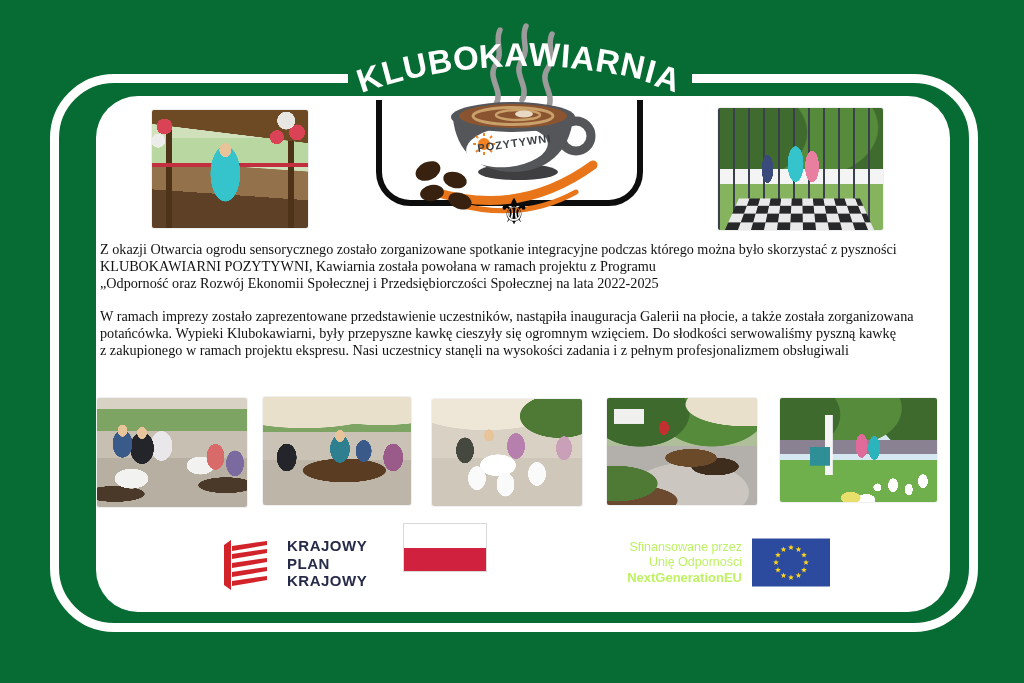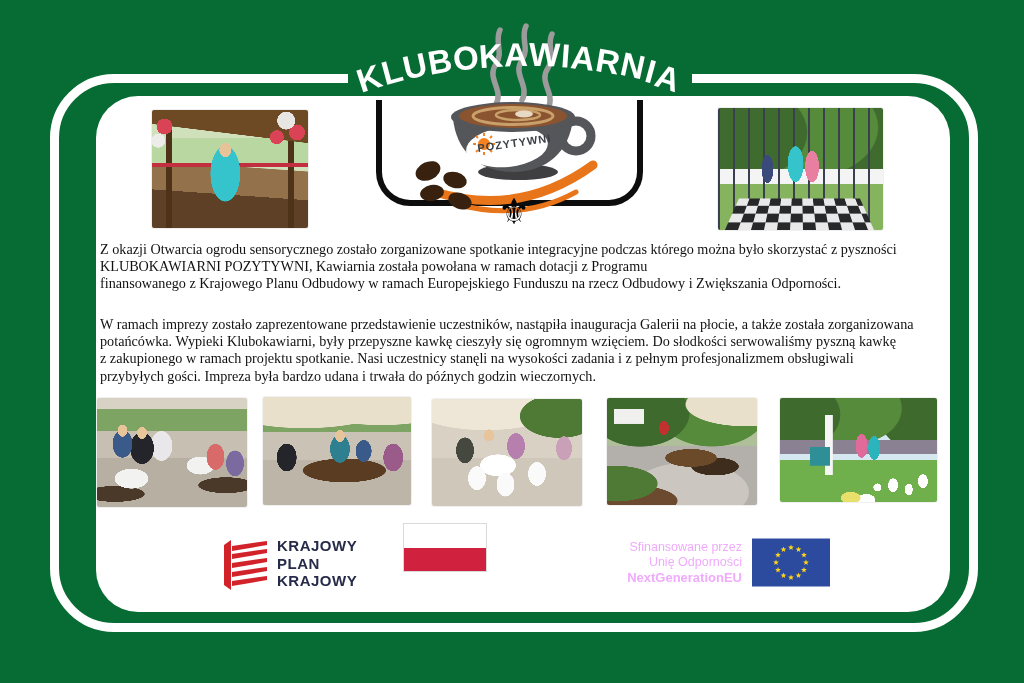--- a/index.html
+++ b/index.html
@@ -25,21 +25,21 @@
   
   .logo-svg{position:absolute;left:380px;top:20px;width:280px;height:225px;z-index:5;}
   .logo-frame{position:absolute;left:376px;top:100px;width:267px;height:106px;box-sizing:border-box;
       border:6px solid #0d0d0d;border-top:none;border-radius:0 0 34px 34px;z-index:4;}
   .ornament{position:absolute;left:486px;top:194px;width:56px;text-align:center;font-size:36px;
       line-height:1;color:#050505;z-index:6;font-family:"DejaVu Sans",sans-serif;}
   
   .para{position:absolute;left:100px;width:846px;font-family:"Liberation Serif",serif;
         font-size:14.2px;line-height:17.2px;color:var(--ink);}
   .para .pline{display:block;white-space:nowrap;}
-  .para1{top:241px;} .para2{top:316px;}
+  .para1{top:241px;} .para2{top:308px;}
   
   .photo{position:absolute;border-radius:2px;box-shadow:0 0 0 1px rgba(0,0,0,.06);overflow:hidden;}
   .ph-topleft{left:152px;top:110px;width:156px;height:118px;background:
     radial-gradient(9px 9px at 86% 9%,#e8e6e2 98%,transparent),
     radial-gradient(8px 8px at 93% 19%,#d94355 98%,transparent),
     radial-gradient(7px 7px at 80% 23%,#d94355 98%,transparent),
     radial-gradient(8px 8px at 8% 14%,#d94355 98%,transparent),
     radial-gradient(7px 7px at 4% 26%,#ececea 98%,transparent),
     radial-gradient(6px 7px at 47% 34%,#e8c39a 98%,transparent),
     radial-gradient(15px 28px at 47% 54%,#35c4cc 98%,transparent),
@@ -138,25 +138,25 @@
   
   .kpo{position:absolute;left:222px;top:536px;width:47px;height:56px;}
   .kpo-text{position:absolute;left:277px;top:537px;color:var(--kpo-navy);font-weight:700;
             font-size:15px;line-height:17.5px;letter-spacing:.5px;}
   .flag{position:absolute;left:403px;top:523px;width:84px;height:49px;box-sizing:border-box;
         border:1px solid #d9d9d9;}
   .flag .top{height:50%;background:#fff;}
   .flag .bot{height:50%;background:var(--flag-red);}
   .pl-text{position:absolute;left:497px;top:531px;color:#ffffff;font-weight:700;
            font-size:16.5px;line-height:21px;text-decoration:underline;}
-  .eu-text{position:absolute;left:600px;top:540px;width:142px;text-align:right;color:#f0abfc;
+  .eu-text{position:absolute;left:600px;top:540px;width:142px;text-align:right;color:#bef264;
            font-size:12.5px;line-height:15px;}
   .eu-text .l3{font-size:13px;font-weight:700;}
   .eu-flag{position:absolute;left:752px;top:538px;width:78px;height:49px;}
-  .small-note{display:block;}
+  .small-note{display:block;margin-left:10px;}
 </style>
 </head>
 <body>
 
 <div id="page">
 
   <div class="outline"></div>
   <div class="gap-cover"></div>
   <div class="card"></div>
 
@@ -230,28 +230,27 @@
   <div class="photo ph-topleft"></div>
   <div class="photo ph-topright"></div>
   <div class="photo ph-m1"></div>
   <div class="photo ph-m2"></div>
   <div class="photo ph-m3"></div>
   <div class="photo ph-m4"></div>
   <div class="photo ph-m5"></div>
 
   <div class="para para1">
     <span class="pline">Z okazji Otwarcia ogrodu sensorycznego zostało zorganizowane spotkanie integracyjne podczas którego można było skorzystać z pyszności</span>
-    <span class="pline">KLUBOKAWIARNI POZYTYWNI, Kawiarnia  została powołana w ramach dotacji z Programu</span>
-    <span class="pline">finansowanego z Krajowego Planu Odbudowy w ramach Europejskiego Funduszu na rzecz Odbudowy i Zwiększania Odporności.</span>
+    <span class="pline">KLUBOKAWIARNI POZYTYWNI, Kawiarnia  została powołana w ramach projektu z Programu</span>
+    <span class="pline">„Odporność oraz Rozwój Ekonomii Społecznej i Przedsiębiorczości Społecznej na lata 2022-2025</span>
   </div>
   <div class="para para2">
     <span class="pline">W ramach imprezy zostało zaprezentowane przedstawienie uczestników, nastąpiła inauguracja Galerii na płocie, a także została zorganizowana</span>
     <span class="pline">potańcówka. Wypieki Klubokawiarni, były przepyszne kawkę cieszyły się ogromnym wzięciem. Do słodkości serwowaliśmy pyszną kawkę</span>
-    <span class="pline">z zakupionego w ramach projektu spotkanie. Nasi uczestnicy stanęli na wysokości zadania i z pełnym profesjonalizmem obsługiwali</span>
-    <span class="pline">przybyłych gości. Impreza była bardzo udana i trwała do późnych godzin wieczornych.</span>
+    <span class="pline">z zakupionego w ramach projektu ekspresu. Nasi uczestnicy stanęli na wysokości zadania i z pełnym profesjonalizmem obsługiwali</span>
   </div>
 
   <svg class="kpo" viewBox="0 0 47 56">
     <g fill="#d2232a">
       <polygon points="2,9 9,4 9,54 2,49"></polygon>
       <polygon points="10,10 45,5 45,9 10,15"></polygon>
       <polygon points="10,18 45,13 45,17 10,23"></polygon>
       <polygon points="10,27 45,22 45,26 10,32"></polygon>
       <polygon points="10,36 45,31 45,35 10,41"></polygon>
       <polygon points="10,45 45,40 45,44 10,50"></polygon>

